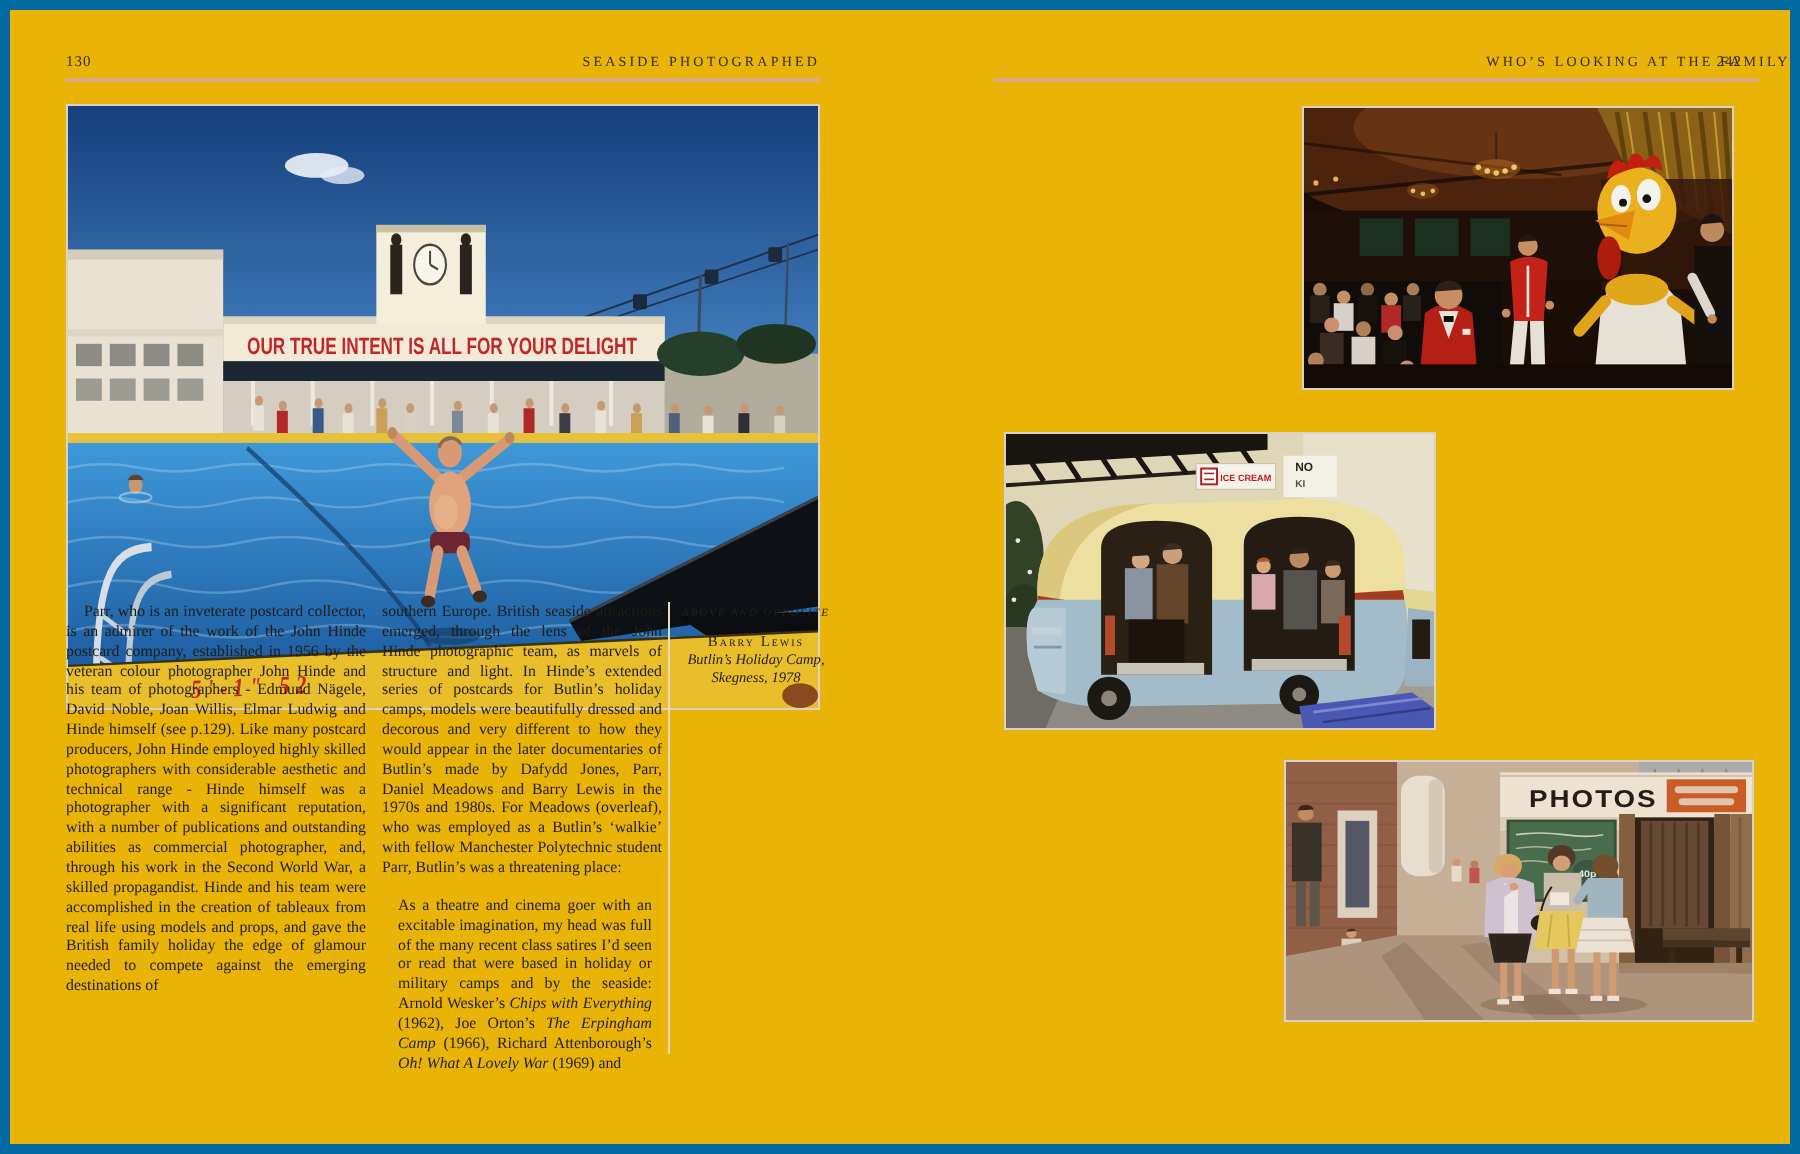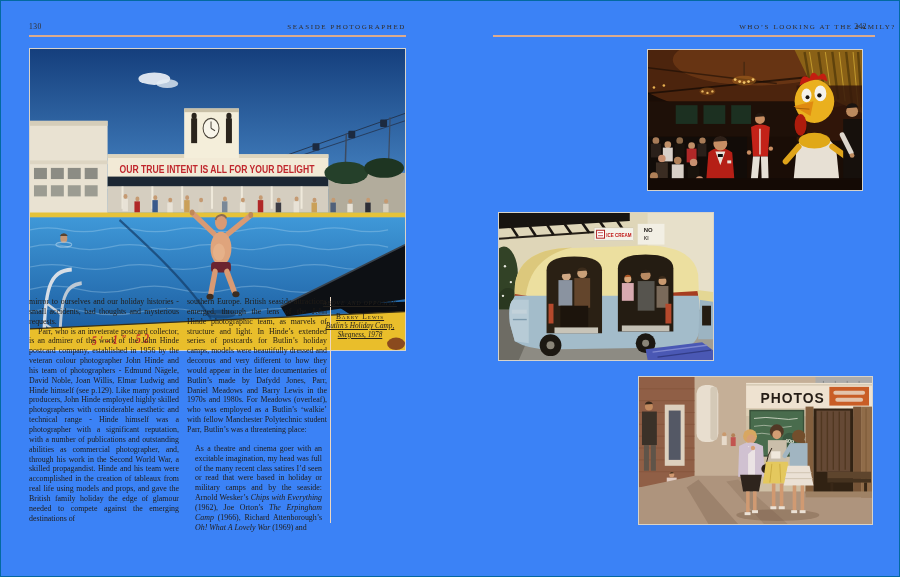--- a/index.html
+++ b/index.html
@@ -1,18 +1,18 @@
 <!DOCTYPE html>
 <html><head>
 <meta charset="utf-8">
 <style>
   html,body{margin:0;padding:0;background:#e9e7e2;}
   .canvas{
     position:relative;width:900px;height:577px;margin:0 auto;
-    background:#3b82f6;border:1px solid #0369a1;box-sizing:border-box;
+    background:#eab308;border:5px solid #0369a1;box-sizing:border-box;
     font-family:"Liberation Serif",serif;color:#24201b;overflow:hidden;
   }
   .runhead{
     position:absolute;top:22px;font-size:7px;letter-spacing:1.6px;
     color:#332d26;text-align:right;text-transform:uppercase;
   }
   .pagenum{position:absolute;top:21px;font-size:7.5px;letter-spacing:.5px;color:#332d26;}
   .hrule{position:absolute;top:34px;height:2px;background:#dcab8d;}
   .photo{position:absolute;overflow:hidden;border:1px solid #d8d3c9;box-sizing:border-box;background:#9a9a94;}
   .photo svg{display:block;width:100%;height:100%;}
@@ -20,21 +20,21 @@
     position:absolute;top:296px;font-size:7.9px;line-height:9.85px;
     text-align:justify;color:#211c17;
   }
   #col1{left:28px;width:150px;}
   #col2{left:186px;width:140px;}
   .col p{margin:0;}
   .indent{text-indent:9px;}
   .quote{margin:9px 5px 0 8px;}
   .it{font-style:italic;}
   .vrule{position:absolute;left:329px;top:296px;width:1px;height:226px;background:#ecd7c1;}
-  .caption{position:absolute;left:320px;top:299px;width:78px;text-align:center;color:#24201b;text-decoration:underline;}
+  .caption{position:absolute;left:334px;top:299px;width:78px;text-align:center;color:#24201b;}
   .cap-kicker{font-size:5.6px;font-style:italic;letter-spacing:.9px;margin:0 0 6px 0;}
   .cap-credit{font-size:7.4px;font-variant:small-caps;letter-spacing:1px;margin:0 0 1px 0;}
   .cap-work{font-size:7.3px;font-style:italic;line-height:8.8px;margin:0;}
 </style>
 </head>
 <body>
 
 <div class="canvas">
 
   <div class="pagenum" style="left:28px;">130</div>
@@ -197,21 +197,20 @@
       <polygon points="306,206 377,243 377,204" fill="#0a0c10"></polygon>
 
       <polygon points="0,226 377,212 377,243 0,243" fill="#e9be2b"></polygon>
       <line x1="0" y1="226" x2="377" y2="212" stroke="#3a3014" stroke-width="1"></line>
       <ellipse cx="368" cy="238" rx="9" ry="5" fill="#8a4a1e"></ellipse>
       <text x="62" y="239" font-size="10.5" font-style="italic" font-weight="bold" fill="#c0272d" font-family="Liberation Serif, serif" transform="rotate(-2 62 239)" textLength="58">5'-1" 52</text>
     </svg>
   </div>
 
   <div class="col" id="col1">
-    <p>mirror to ourselves and our holiday histories - small accidents, bad thoughts and mysterious requests.</p>
     <p class="indent">Parr, who is an inveterate postcard collector, is an admirer of the work of the John Hinde postcard company, established in 1956 by the veteran colour photographer John Hinde and his team of photographers - Edmund Nägele, David Noble, Joan Willis, Elmar Ludwig and Hinde himself (see p.129). Like many postcard producers, John Hinde employed highly skilled photographers with considerable aesthetic and technical range - Hinde himself was a photographer with a significant reputation, with a number of publications and outstanding abilities as commercial photographer, and, through his work in the Second World War, a skilled propagandist. Hinde and his team were accomplished in the creation of tableaux from real life using models and props, and gave the British family holiday the edge of glamour needed to compete against the emerging destinations of</p>
   </div>
   <div class="col" id="col2">
     <p>southern Europe. British seaside attractions emerged, through the lens of the John Hinde photographic team, as marvels of structure and light. In Hinde’s extended series of postcards for Butlin’s holiday camps, models were beautifully dressed and decorous and very different to how they would appear in the later documentaries of Butlin’s made by Dafydd Jones, Parr, Daniel Meadows and Barry Lewis in the 1970s and 1980s. For Meadows (overleaf), who was employed as a Butlin’s ‘walkie’ with fellow Manchester Polytechnic student Parr, Butlin’s was a threatening place:</p>
     <div class="quote"><span>As a theatre and cinema goer with an excitable imagination, my head was full of the many recent class satires I’d seen or read that were based in holiday or military camps and by the seaside: Arnold Wesker’s </span><span class="it">Chips with Everything</span><span> (1962), Joe Orton’s </span><span class="it">The Erpingham Camp</span><span> (1966), Richard Attenborough’s </span><span class="it">Oh! What A Lovely War</span><span> (1969) and</span></div>
   </div>
   <div class="vrule"></div>
 
   <div class="caption">
     <p class="cap-kicker">ABOVE AND OPPOSITE</p>
@@ -422,21 +421,21 @@
       <path d="M203,86 L216,88 L216,128 L201,128 Z" fill="#9cb4c2"></path>
       <path d="M200,78 L216,80 L216,90 L202,88 Z" fill="#e4d794"></path>
       <rect x="205" y="94" width="9" height="20" fill="#241c12"></rect>
 
       <polygon points="148,138 205,131 216,139 216,149 150,149" fill="#4a58b4"></polygon>
       <path d="M155,141 L210,134" stroke="#7e88d0" stroke-width="1.4" fill="none"></path>
       <path d="M160,146 L214,139" stroke="#323c86" stroke-width="1.2" fill="none"></path>
     </svg>
   </div>
 
-  <div class="photo" style="left:637px;top:375px;width:235px;height:149px;">
+  <div class="photo" style="left:637px;top:375px;width:235px;height:131px;">
     <svg viewBox="0 0 235 149" preserveAspectRatio="none">
       <rect x="0" y="0" width="235" height="149" fill="#c3b29e"></rect>
       <rect x="178" y="0" width="57" height="44" fill="#a8aeb2"></rect>
       <g stroke="#7e868c" stroke-width="1">
         <line x1="186" y1="4" x2="186" y2="40"></line>
           <line x1="198" y1="4" x2="198" y2="40"></line>
           <line x1="210" y1="4" x2="210" y2="40"></line>
           <line x1="222" y1="4" x2="222" y2="40"></line>
         <line x1="180" y1="14" x2="234" y2="14"></line>
           <line x1="180" y1="28" x2="234" y2="28"></line>

